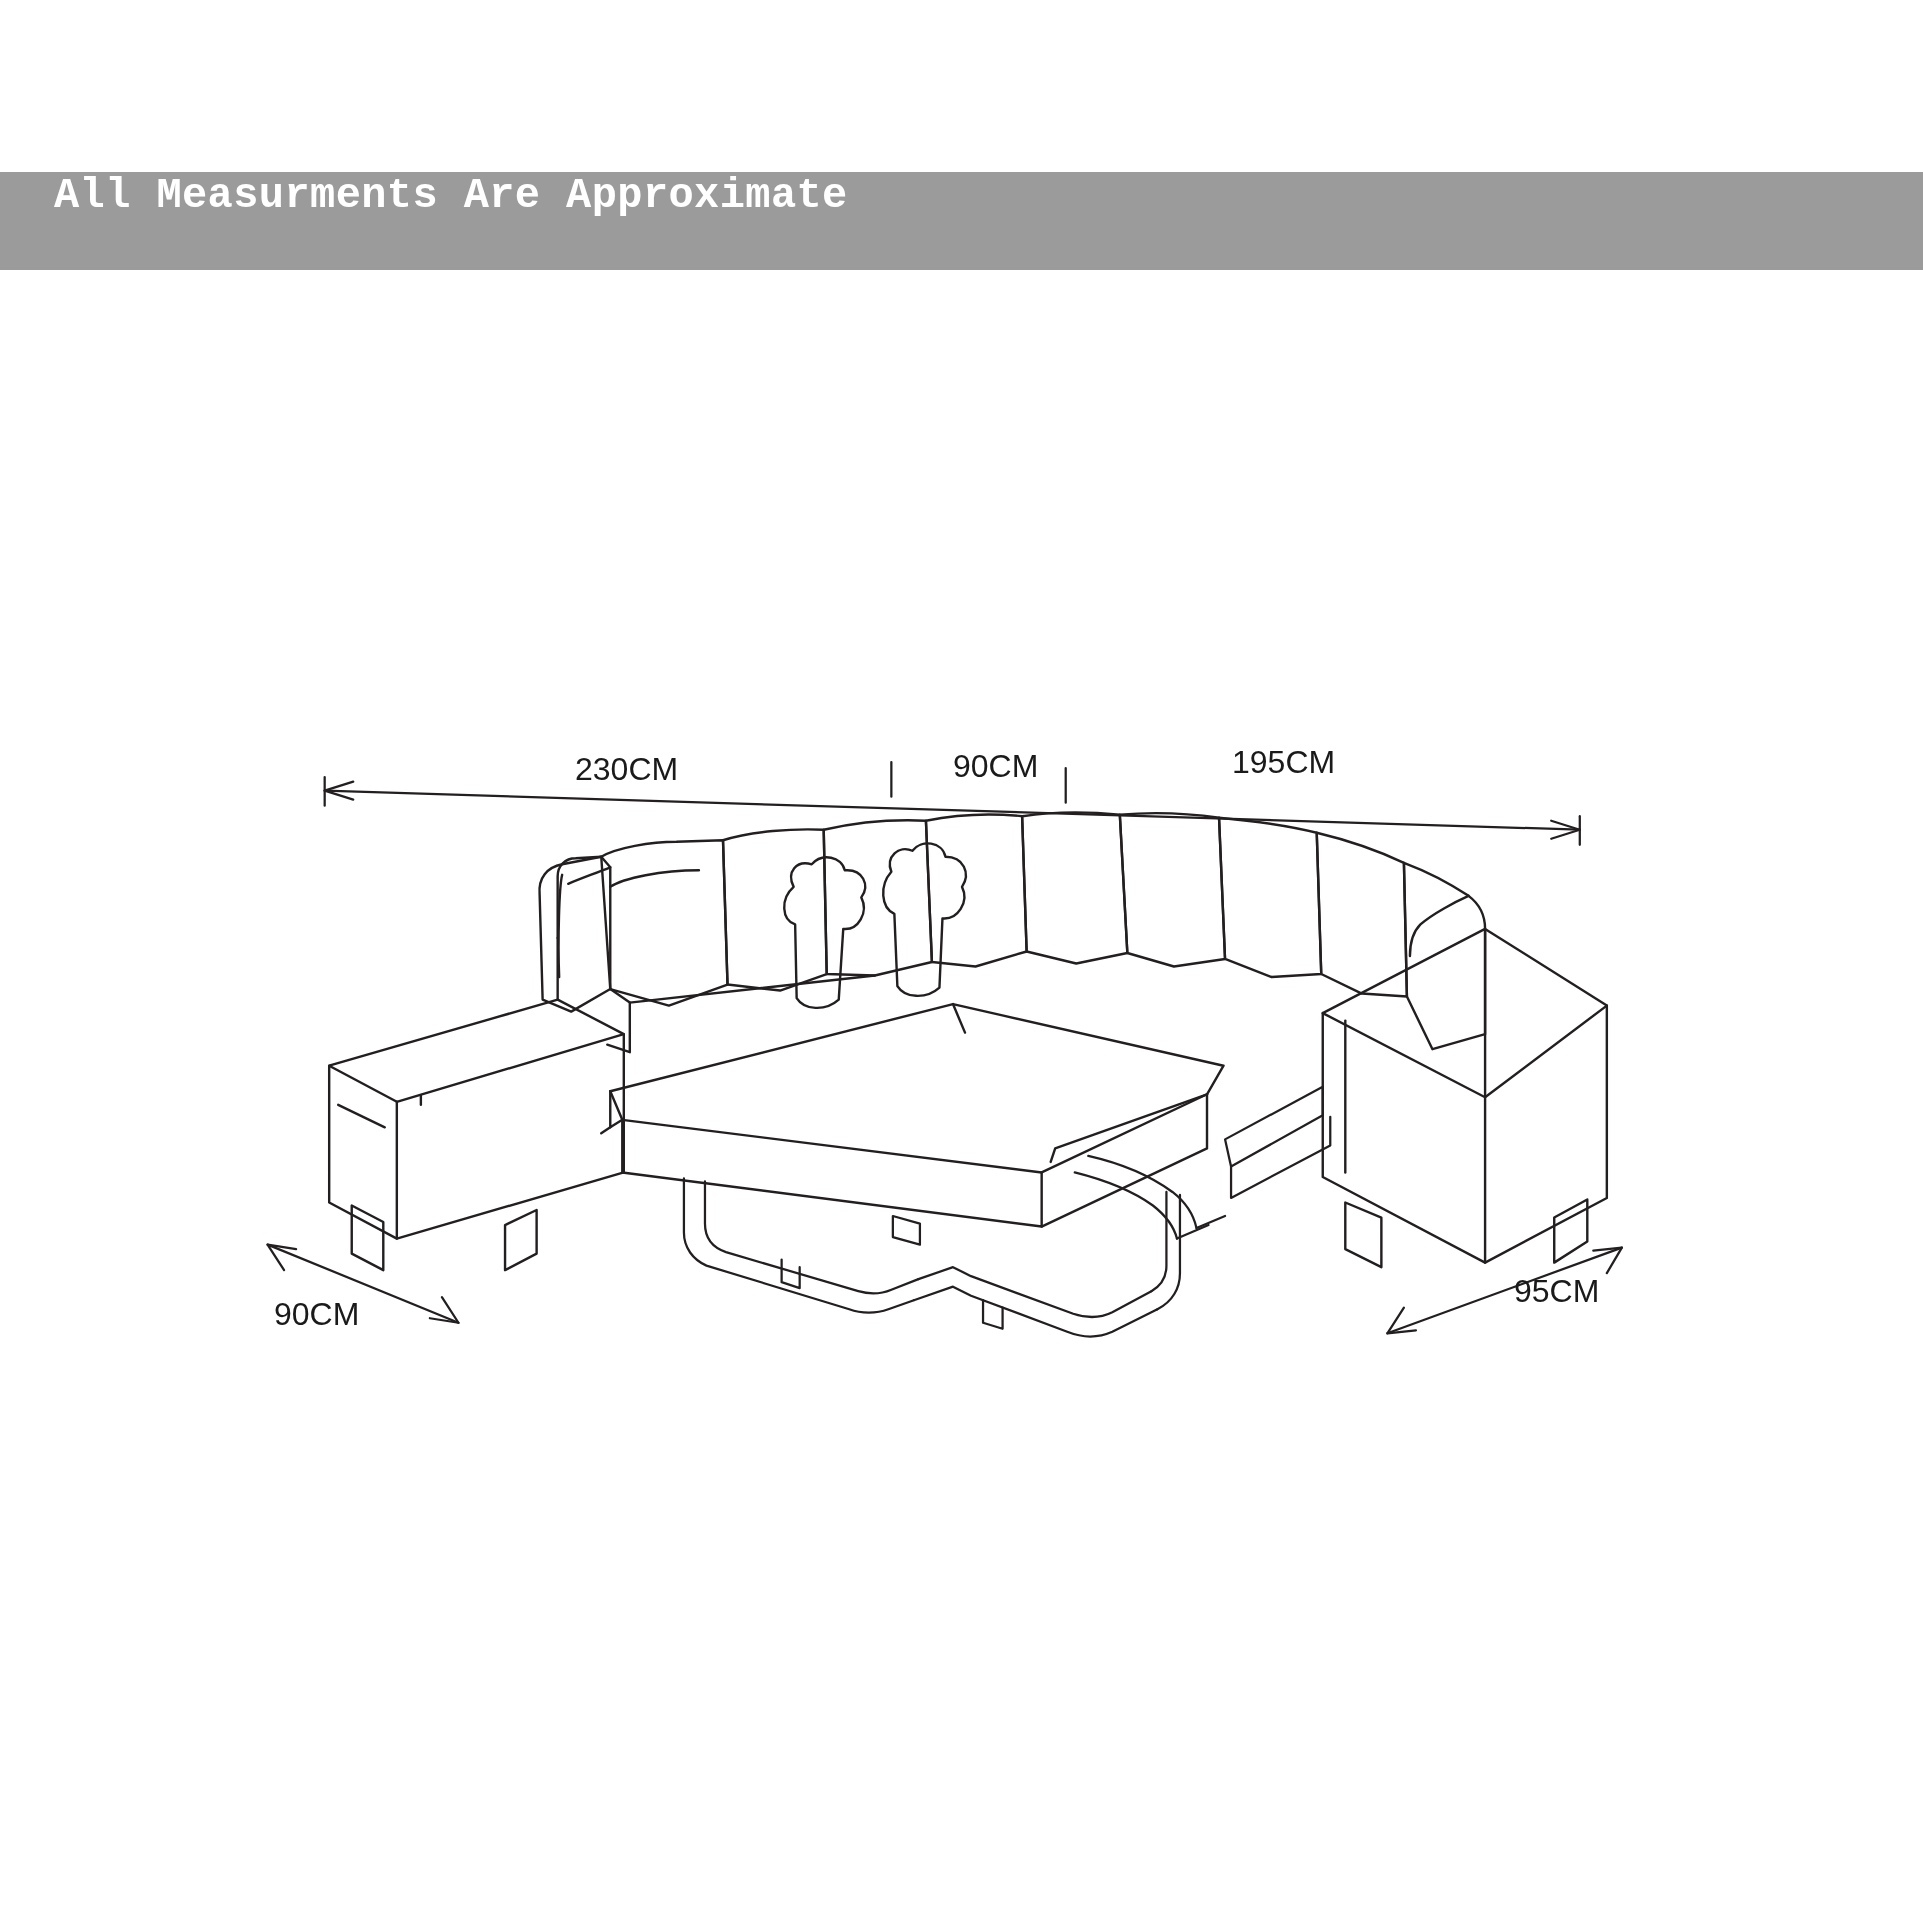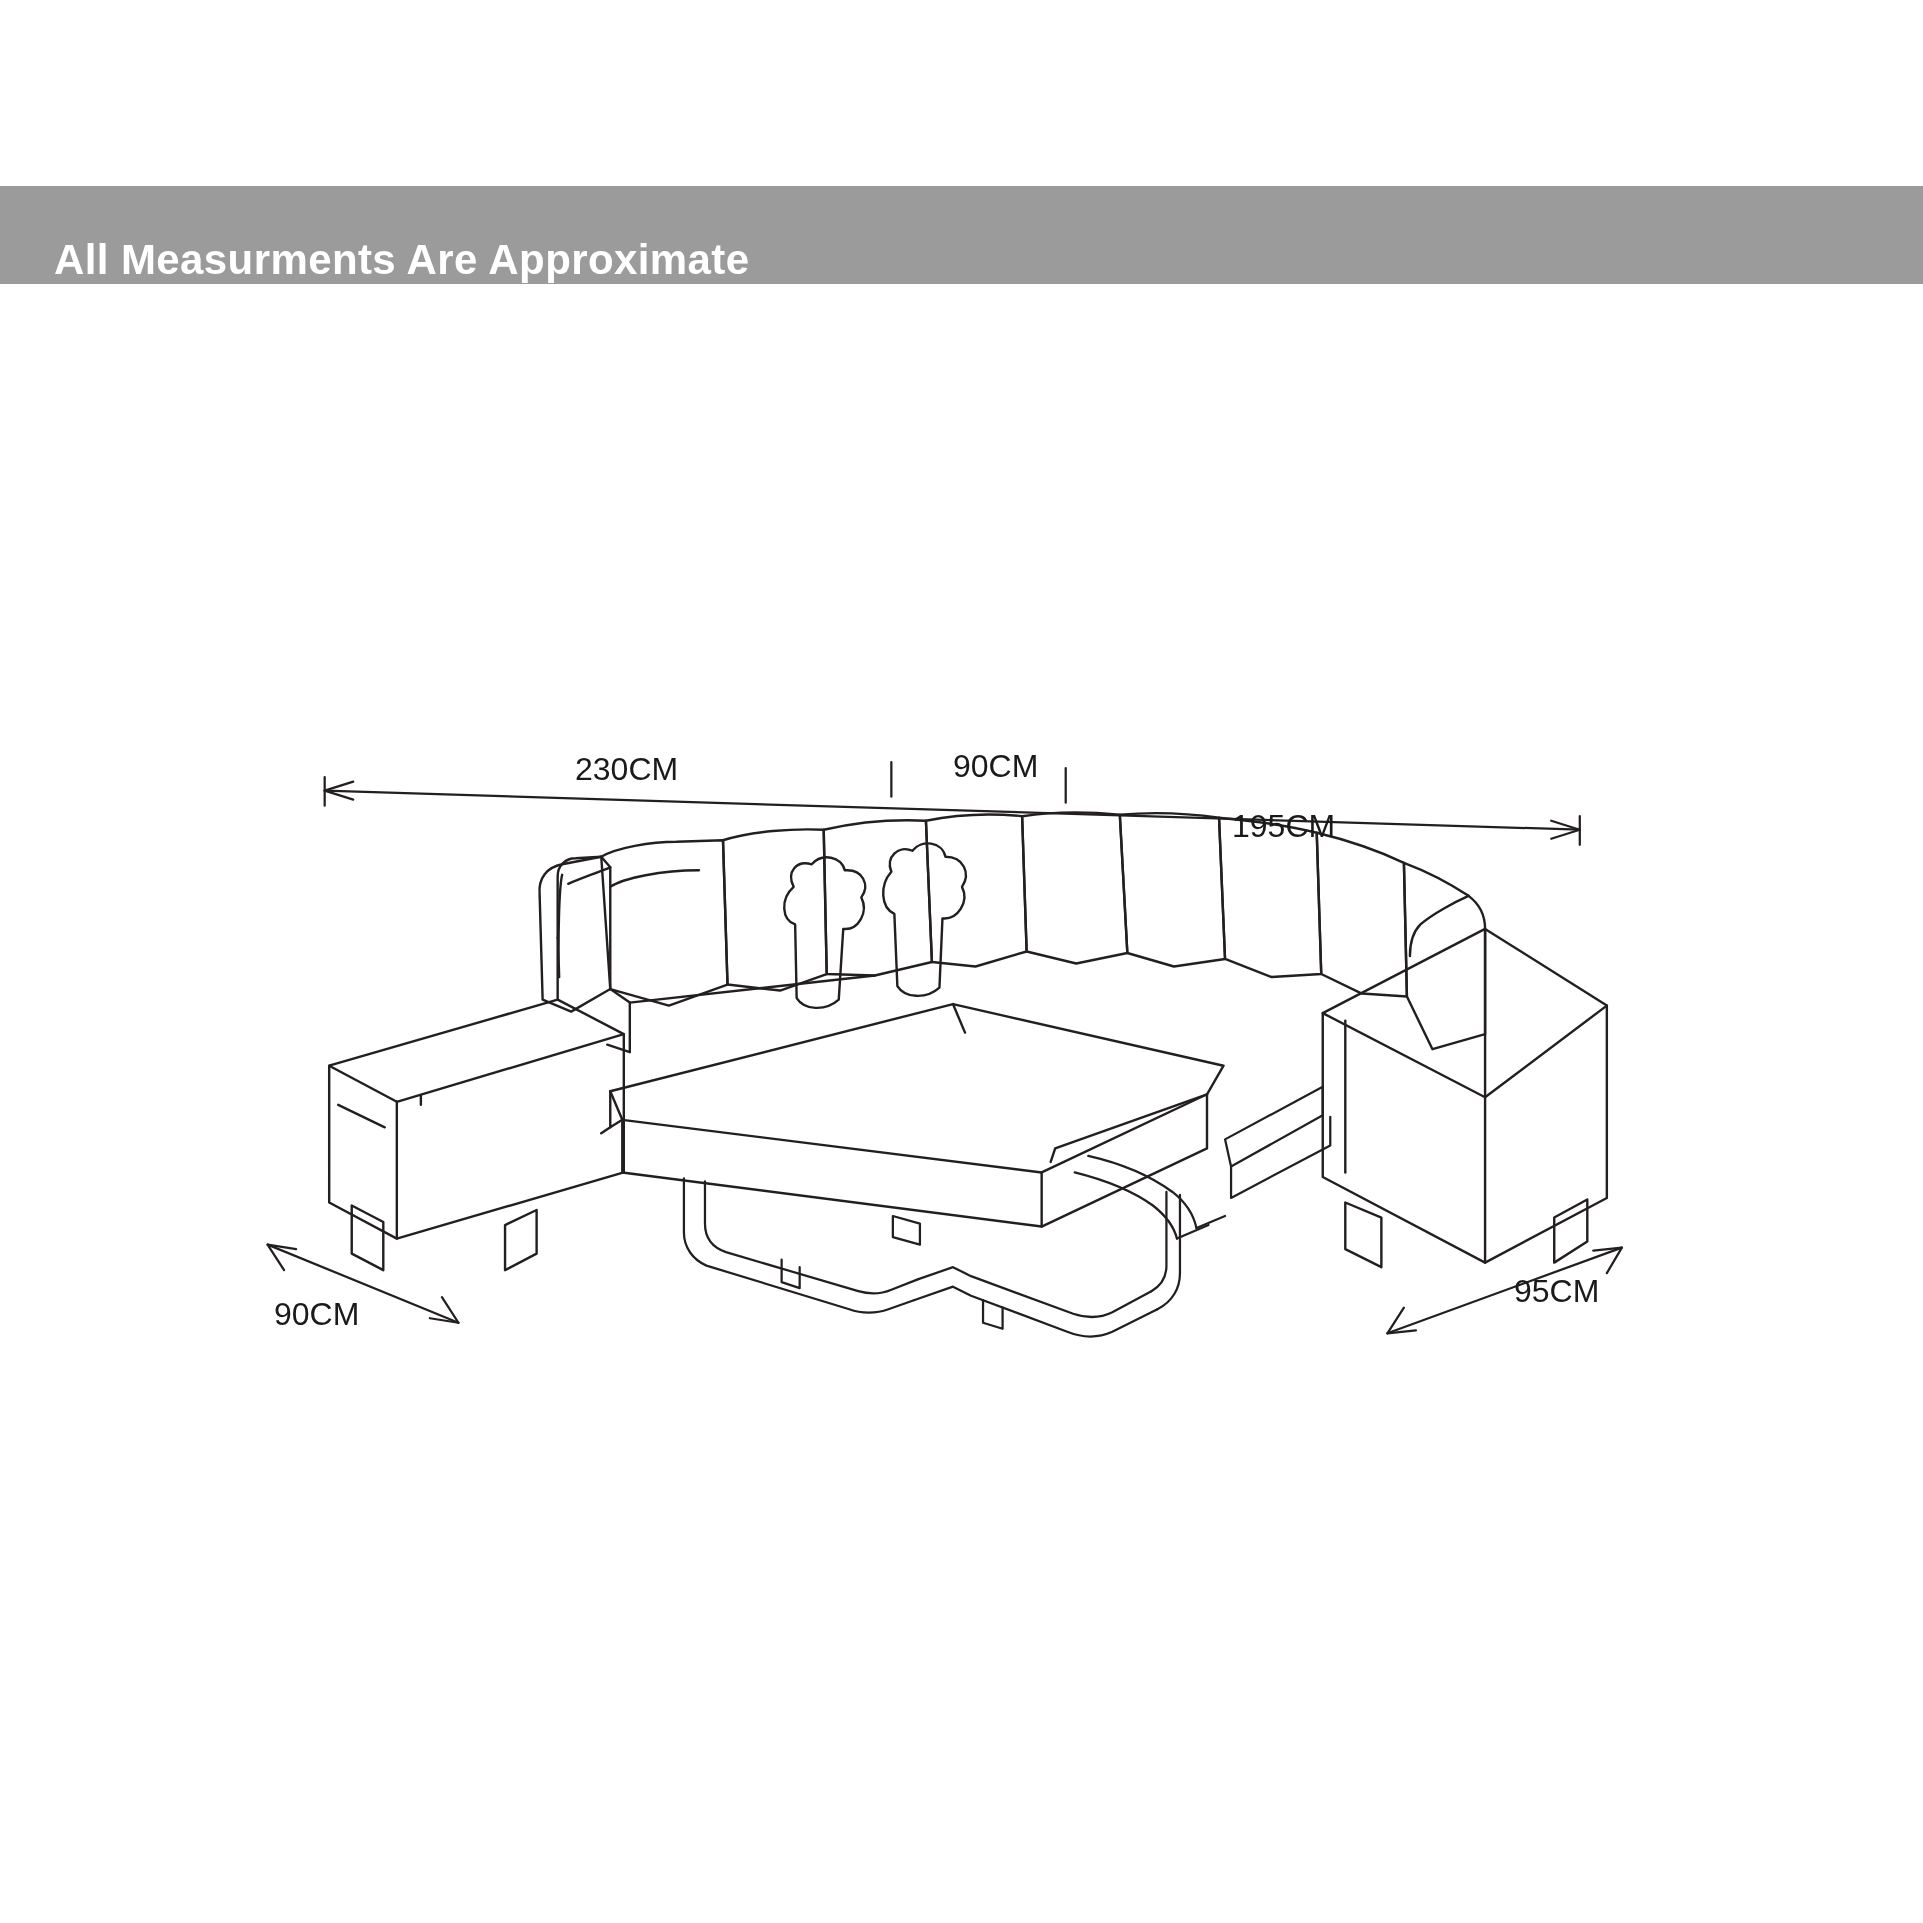--- a/index.html
+++ b/index.html
@@ -18,26 +18,27 @@
     position: absolute;
     left: 0; top: 0;
     width: 1924px;
     height: 1924px;
     background: #ffffff;
   }
   
   #banner {
     position: absolute;
     left: 0;
-    top: 186px;
+    top: 172px;
     width: 1924px;
     height: 98px;
     background: #9b9b9b;
     display: flex;
-    align-items: flex-end;
+    align-items: flex-start;
+    font-family: Liberation Mono, monospace;
   }
   #banner-text {
     color: #ffffff;
     font-size: 42px;
     font-weight: bold;
     letter-spacing: 0.4px;
     margin-left: 54px;
     white-space: nowrap;
   }
   
@@ -188,21 +189,21 @@
 
         </g>
       </g>
     </svg>
 
     
     <div class="dim-label" style="left:575px; top:751px;">230CM</div>
 
     <div class="dim-label" style="left:953px; top:748px;">90CM</div>
 
-    <div class="dim-label" style="left:1232px; top:808px;text-align:right;">195CM</div>
+    <div class="dim-label" style="left:1232px; top:744px;text-align:right;">195CM</div>
 
     <div class="dim-label" style="left:274px; top:1296px;">90CM</div>
 
     <div class="dim-label" style="left:1514px; top:1273px;">95CM</div>
   </div>
 
 </div>
 
 
 </body></html>

